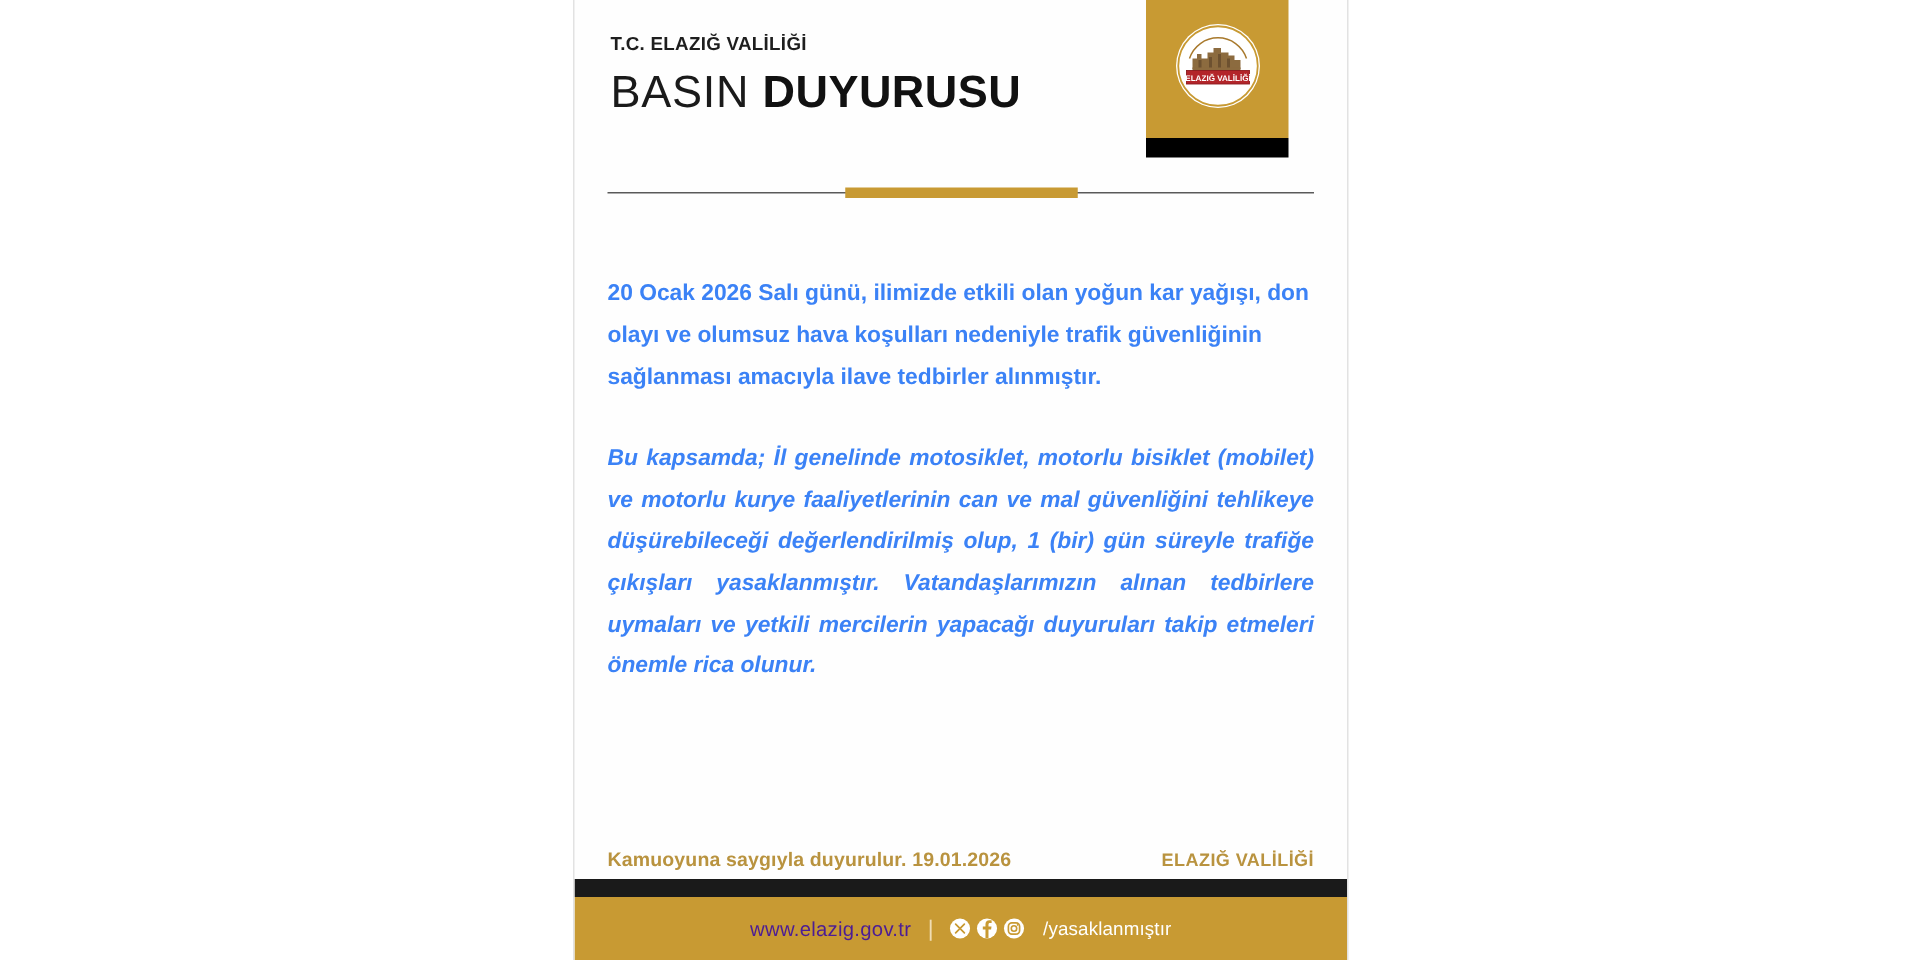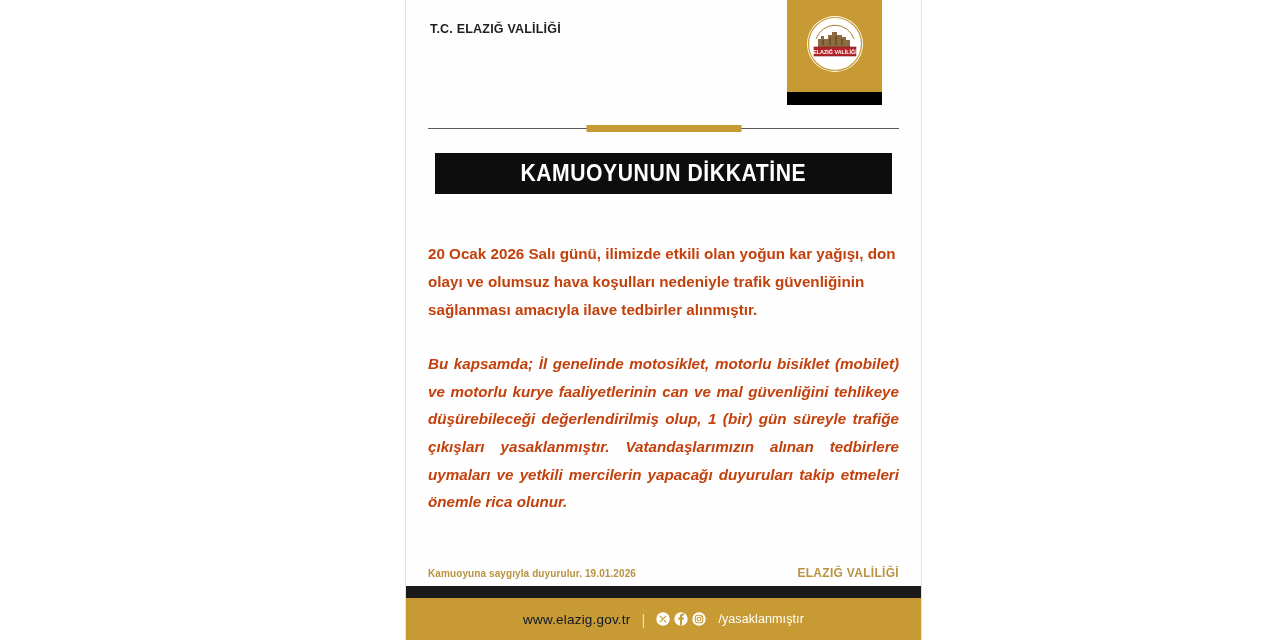--- a/index.html
+++ b/index.html
@@ -12,21 +12,20 @@
     height: 640px;
     font-family: "Liberation Sans", sans-serif;
     overflow: hidden;
   }
 
   .page {
     position: relative;
     width: 1176px;
     height: 640px;
     background: #ffffff;
-    margin-left: 23px;
   }
 
   
   .doc {
     position: absolute;
     left: 383px;
     top: 0;
     width: 515px;
     height: 640px;
     background: #fefefe;
@@ -155,21 +154,21 @@
     transform: scaleX(.92);
   }
 
   
   .body {
     margin: 0 22px;
     padding-top: 31px;
     flex: 1 1 auto;
   }
   .para {
-    color: #c2410c;
+    color: #3b82f6;
     font-size: 15.2px;
     line-height: 1.82;
     font-weight: 600;
   }
   .para-1 { text-align: left; }
   .para-2 {
     text-align: justify;
     text-align-last: left;
     margin-top: 27px;
     font-style: italic;
@@ -179,21 +178,21 @@
   .signature {
     margin: 0 22px;
     padding-bottom: 6px;
     display: flex;
     justify-content: space-between;
     align-items: baseline;
     flex: 0 0 auto;
   }
   .sig-left {
     color: #b9933f;
-    font-size: 10px;
+    font-size: 13px;
     font-weight: bold;
     letter-spacing: .1px;
   }
   .sig-right {
     color: #b9933f;
     font-size: 12px;
     font-weight: bold;
     letter-spacing: .3px;
   }
 
@@ -209,21 +208,21 @@
   }
   .footer-gold {
     height: 42px;
     background: #c89a33;
     display: flex;
     align-items: center;
     justify-content: center;
     gap: 9px;
   }
   .site-url {
-    color: #0f172a;
+    color: #4c1d95;
     font-size: 13.5px;
     letter-spacing: .2px;
   }
   .sep {
     color: #f0ddb4;
     font-size: 15px;
     font-weight: 300;
     margin: 0 2px;
   }
   .socials {
@@ -247,20 +246,23 @@
 <body>
 
 <div class="page">
 
   <div class="doc">
 
     <div class="header">
 
       <div class="header-text">
         <div class="org-line1">T.C. ELAZIĞ VALİLİĞİ</div>
+        <div class="title-row">
+          <span class="title-light">BASIN</span><span class="title-light">&nbsp;</span><span class="title-bold">DUYURUSU</span>
+        </div>
       </div>
 
       <div class="logo-block">
         <div class="logo-gold"></div>
         <div class="logo-blackbar"></div>
         <svg class="logo-emblem" viewBox="0 0 58 58">
           <circle cx="29" cy="29" r="28" fill="#ffffff"></circle>
           <circle cx="29" cy="29" r="26.5" fill="none" stroke="#c89a33" stroke-width="1.2"></circle>
 
           <g fill="#8c6b3f">
@@ -282,23 +284,20 @@
           <text x="29" y="39" text-anchor="middle" font-family="'Liberation Sans', sans-serif" font-size="5.4" font-weight="bold" fill="#ffffff">ELAZIĞ VALİLİĞİ</text>
         </svg>
       </div>
     </div>
 
     <div class="divider-wrap">
       <div class="divider-line"></div>
       <div class="divider-gold"></div>
     </div>
 
-    <div class="banner">
-      <span class="banner-text">KAMUOYUNUN DİKKATİNE</span>
-    </div>
 
     <div class="body">
       <p class="para para-1">20 Ocak 2026 Salı günü, ilimizde etkili olan yoğun kar yağışı, don olayı ve olumsuz hava koşulları nedeniyle trafik güvenliğinin sağlanması amacıyla ilave tedbirler alınmıştır.</p>
       <p class="para para-2">Bu kapsamda; İl genelinde motosiklet, motorlu bisiklet (mobilet) ve motorlu kurye faaliyetlerinin can ve mal güvenliğini tehlikeye düşürebileceği değerlendirilmiş olup, 1 (bir) gün süreyle trafiğe çıkışları yasaklanmıştır. Vatandaşlarımızın alınan tedbirlere uymaları ve yetkili mercilerin yapacağı duyuruları takip etmeleri önemle rica olunur.</p>
     </div>
 
     <div class="signature">
       <span class="sig-left">Kamuoyuna saygıyla duyurulur. 19.01.2026</span>
       <span class="sig-right">ELAZIĞ VALİLİĞİ</span>
     </div>

